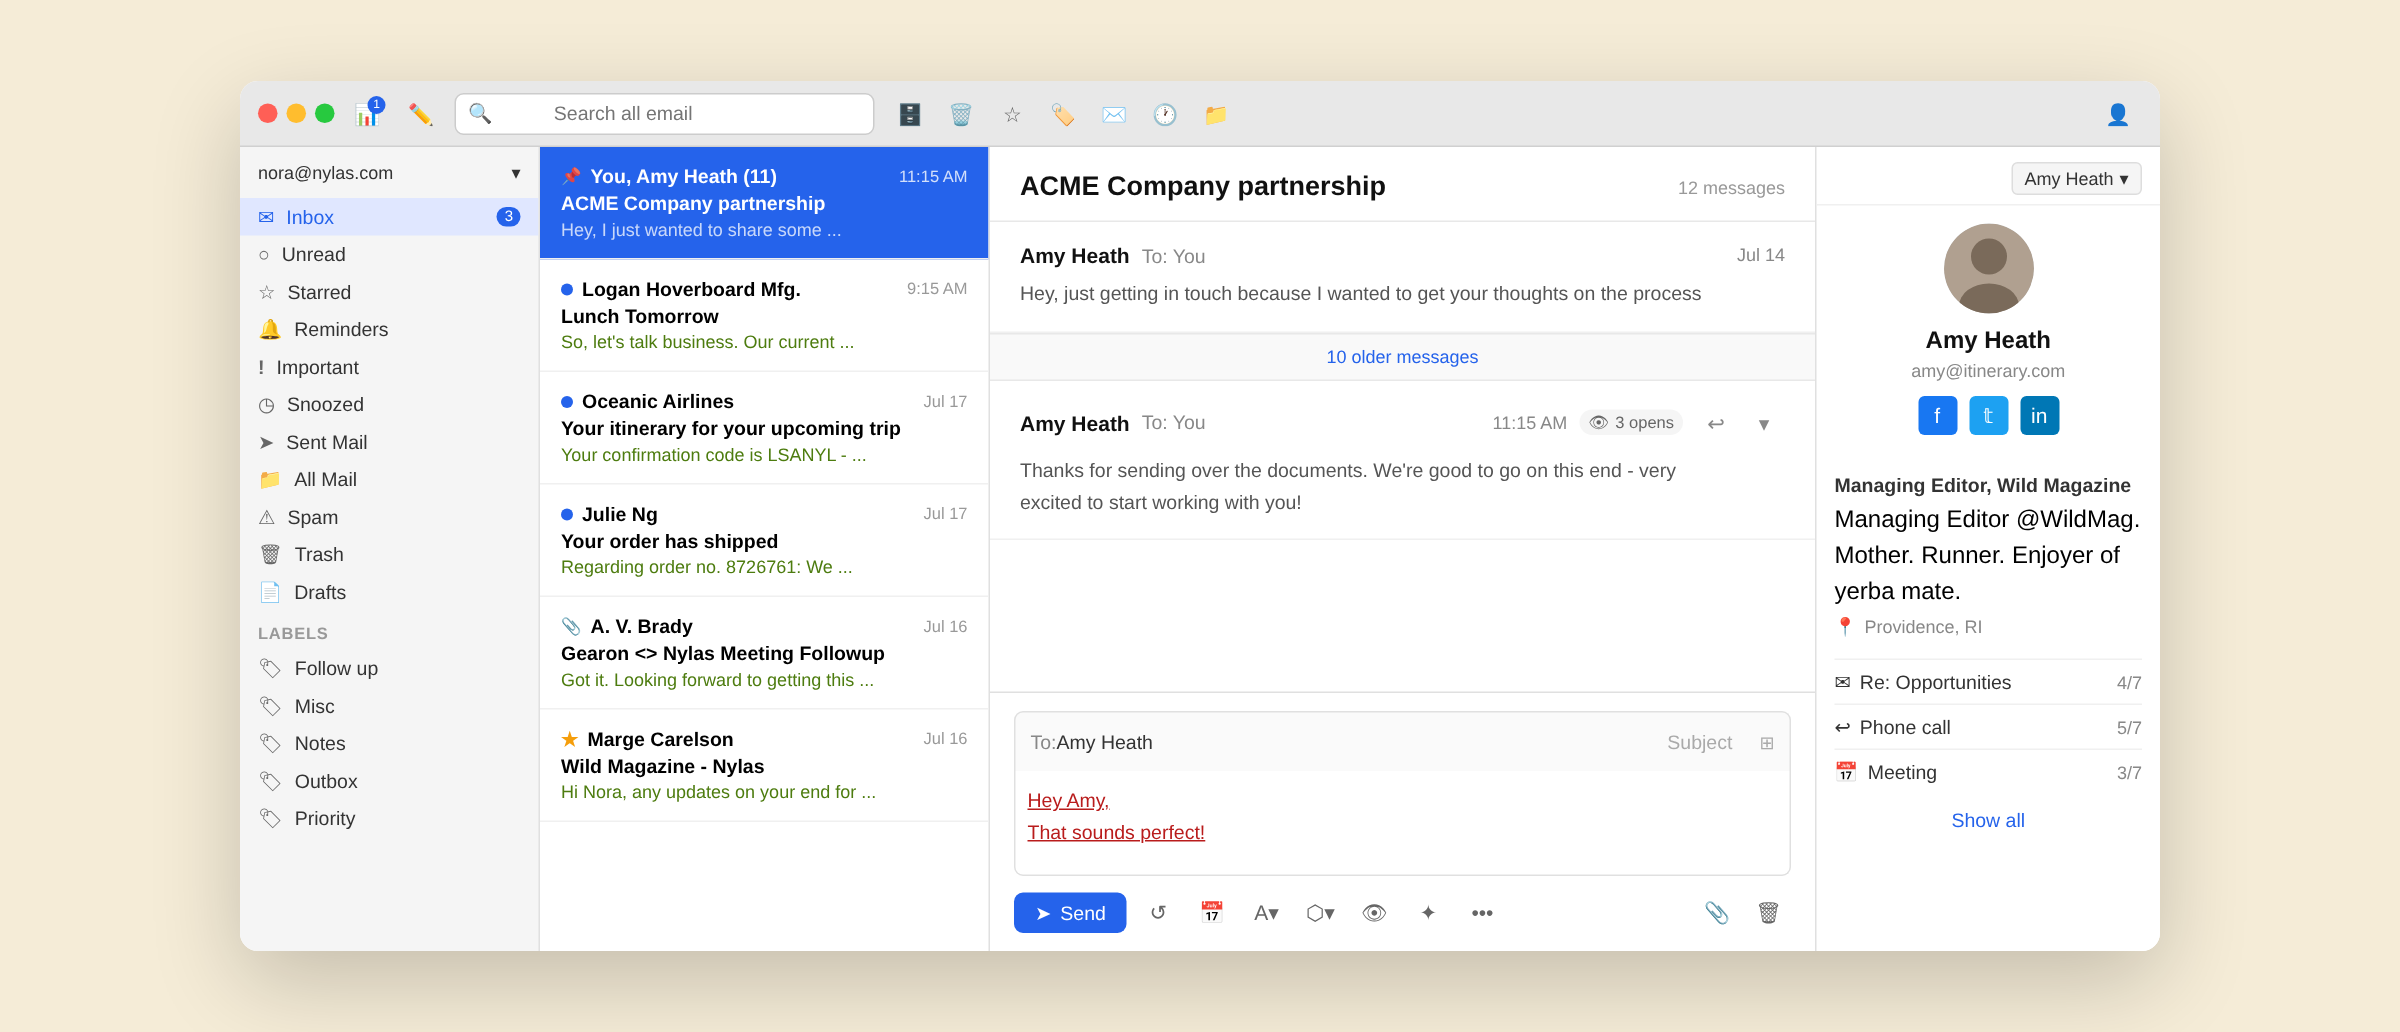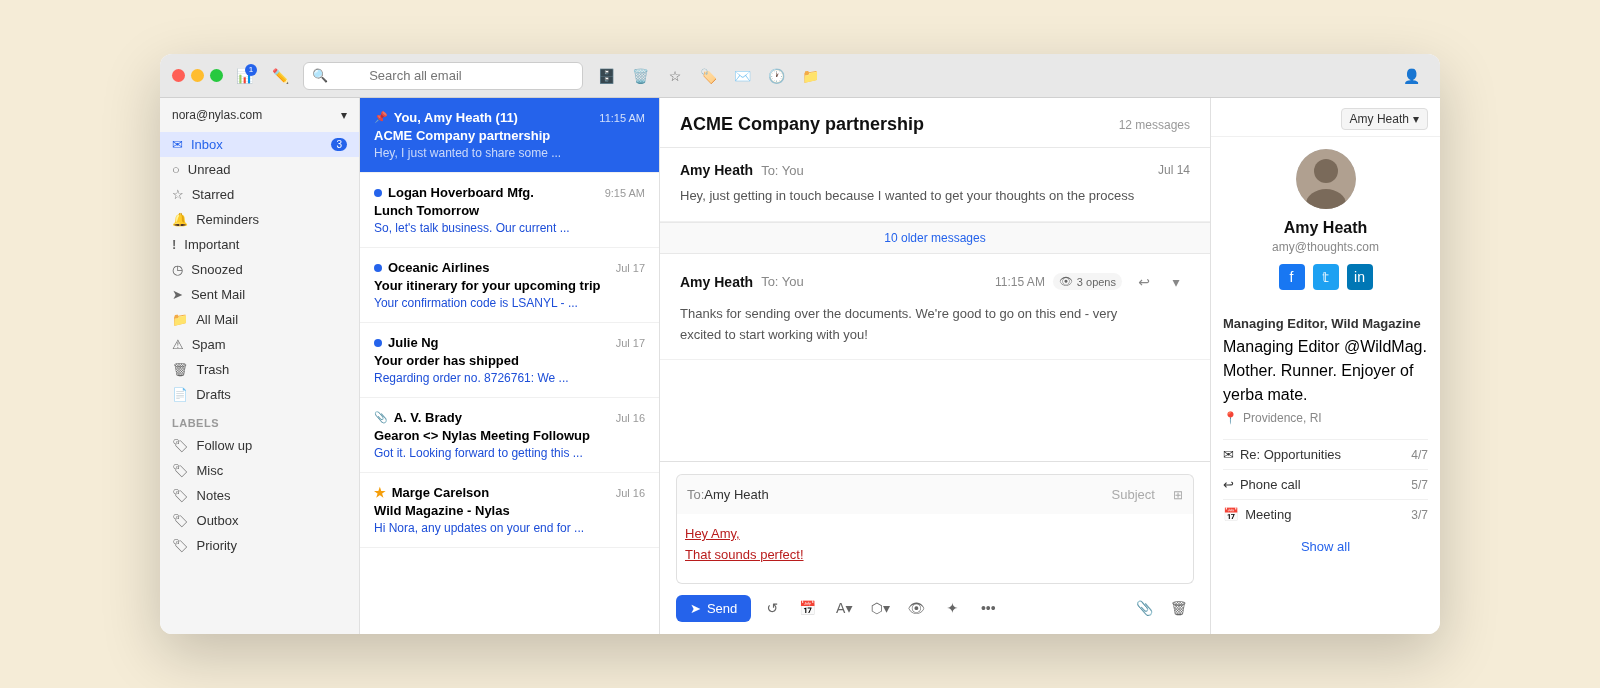--- a/index.html
+++ b/index.html
@@ -140,21 +140,21 @@
       margin-bottom: 3px;
     }
     .email-sender {
       font-size: 13px; font-weight: 600; display: flex; align-items: center; gap: 6px;
     }
     .email-item.selected .email-sender { color: #fff; }
     .email-time { font-size: 11px; color: #999; }
     .email-item.selected .email-time { color: rgba(255,255,255,0.8); }
     .email-subject { font-size: 13px; font-weight: 600; margin-bottom: 3px; }
     .email-item.selected .email-subject { color: #fff; }
-    .email-preview { font-size: 12px; color: #1d4ed8; white-space: nowrap; overflow: hidden; text-overflow: ellipsis; }
+    .email-preview { font-size: 12px; color: #4d7c0f; white-space: nowrap; overflow: hidden; text-overflow: ellipsis; }
     .email-item.selected .email-preview { color: rgba(255,255,255,0.75); }
     .unread-dot { width: 8px; height: 8px; border-radius: 50%; background: #2563eb; flex-shrink: 0; }
     .star-icon { color: #f59e0b; }
     .attachment-icon { color: #999; font-size: 11px; }
     .pin-icon { color: #4aaeff; font-size: 11px; }
     .email-item.selected .pin-icon { color: rgba(255,255,255,0.9); }
     
     .email-thread {
       flex: 1;
       display: flex; flex-direction: column;
@@ -579,21 +579,21 @@
       </div>
       <div class="contact-info">
         <div class="contact-avatar">
           <svg width="60" height="60" viewBox="0 0 60 60">
             <rect width="60" height="60" rx="30" fill="#b0a090"></rect>
             <circle cx="30" cy="22" r="12" fill="#7a6a5a"></circle>
             <ellipse cx="30" cy="55" rx="20" ry="15" fill="#7a6a5a"></ellipse>
           </svg>
         </div>
         <div class="contact-name">Amy Heath</div>
-        <div class="contact-email">amy@thoughts.com</div>
+        <div class="contact-email">amy@itinerary.com</div>
         <div class="social-links">
           <div class="social-icon fb">f</div>
           <div class="social-icon tw">𝕥</div>
           <div class="social-icon li">in</div>
         </div>
       </div>
       <div class="contact-title">Managing Editor, Wild Magazine</div>
       <div class="contact-bio">Managing Editor @WildMag. Mother. Runner. Enjoyer of yerba mate.</div>
       <div class="contact-location">
         <span>📍</span>

